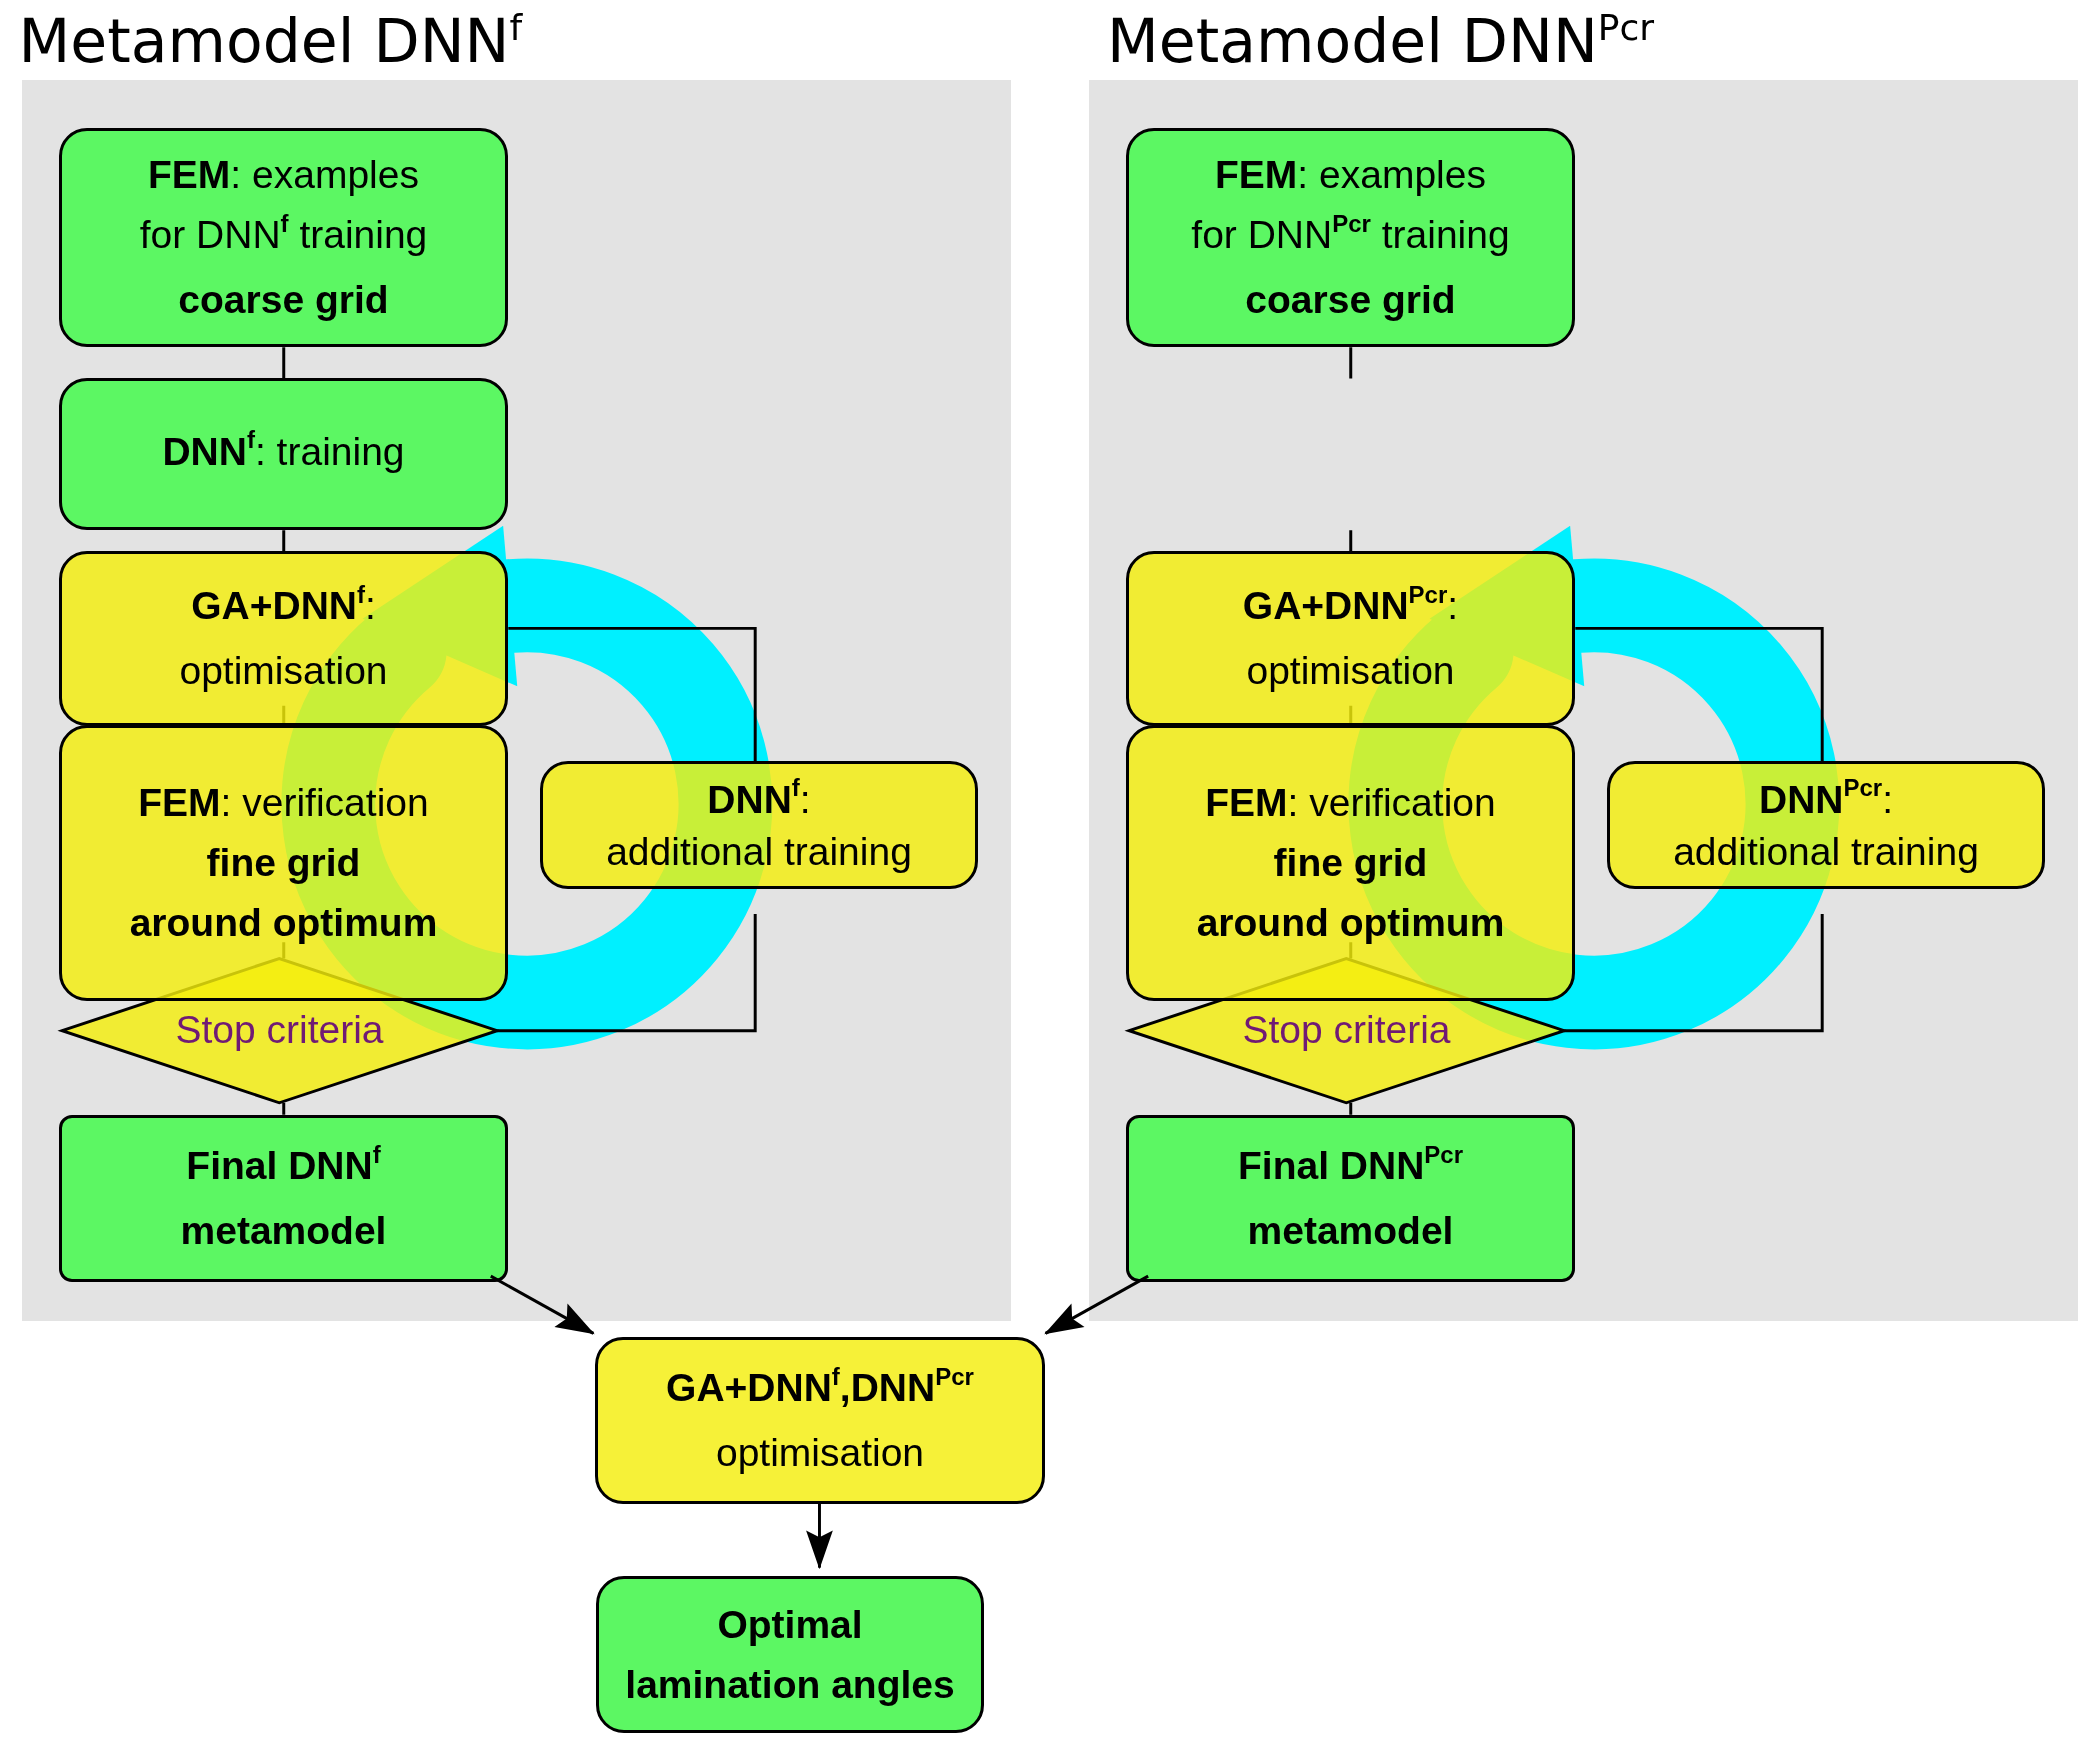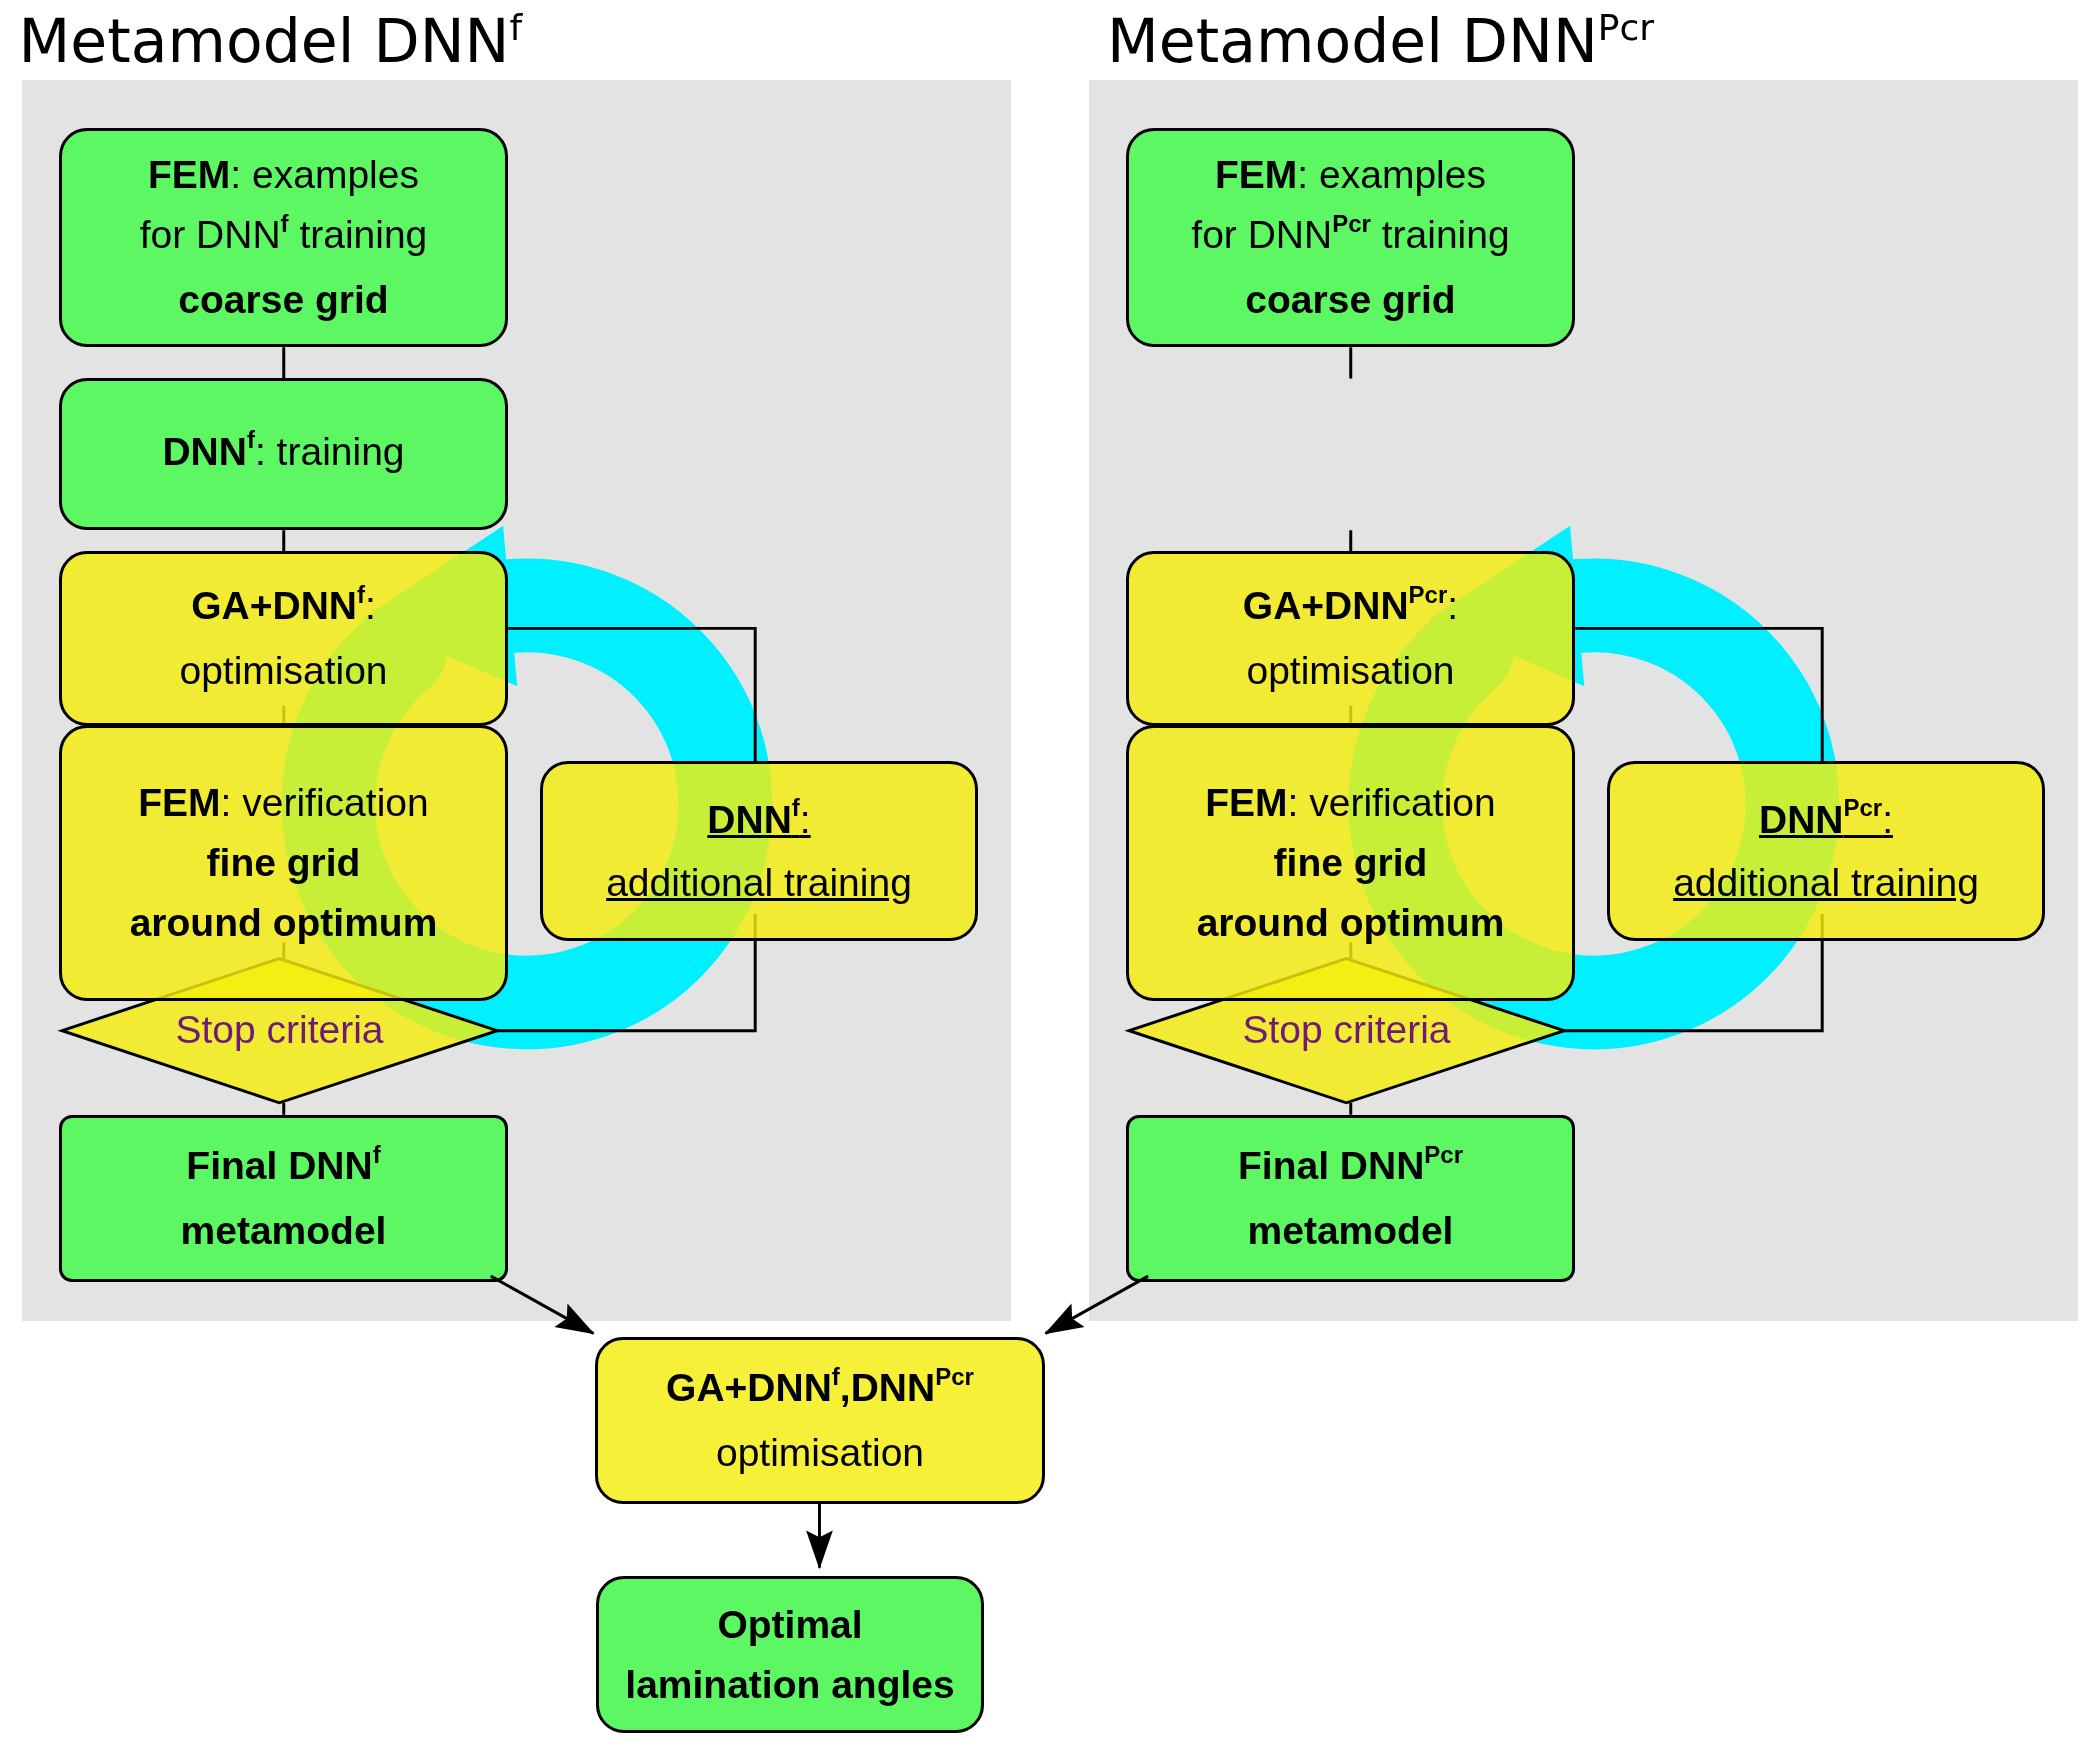--- a/index.html
+++ b/index.html
@@ -32,21 +32,21 @@
   .b{font-weight:700;}
   .sup{font-size:24px;position:relative;top:-16.4px;}
   .panel-title .sup{font-size:36px;top:-22px;}
 
   
   .box-fem-examples {left:37px; top:48px;  width:449px;height:219px;}
   .box-dnn-training {left:37px; top:298px; width:449px;height:152px;}
   .box-ga-opt       {left:37px; top:471px; width:449px;height:175px;}
   .box-fem-verif    {left:37px; top:645px; width:449px;height:276px;}
   .box-final        {left:37px; top:1035px;width:449px;height:167px;border-radius:13px;}
-  .box-additional   {left:518px;top:681px; width:438px;height:180px;line-height:58px;text-decoration:underline;}
+  .box-additional   {left:518px;top:681px; width:438px;height:128px;line-height:47px;}
   .diamond-label{position:absolute;left:40px;top:878px;width:435px;height:144px;
         z-index:3;display:flex;justify-content:center;align-items:center;
         font-size:39px;color:#701a75;}
 
   
   .box-bottom-opt   {left:595px;top:1337px;width:450px;height:167px;z-index:3;}
   .box-bottom-result{left:596px;top:1576px;width:388px;height:157px;z-index:3;}
   #bottom-arrows{position:absolute;left:0;top:0;z-index:2;}
 </style>
 </head>

